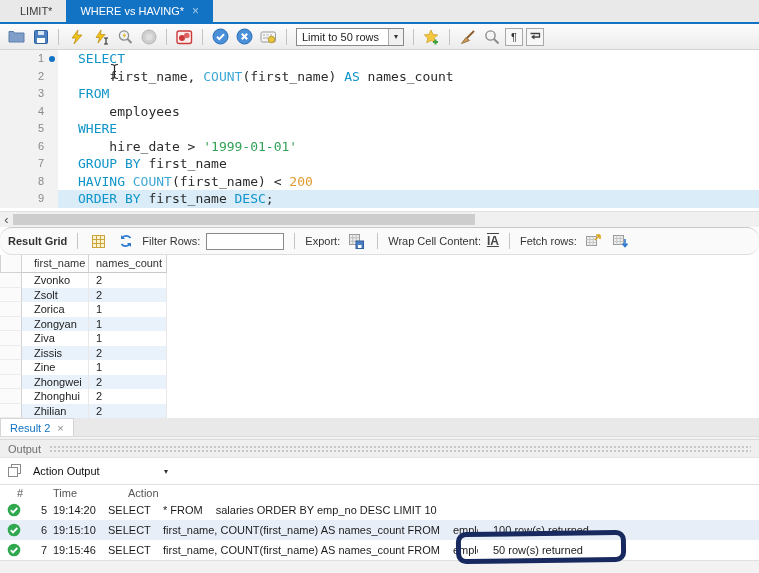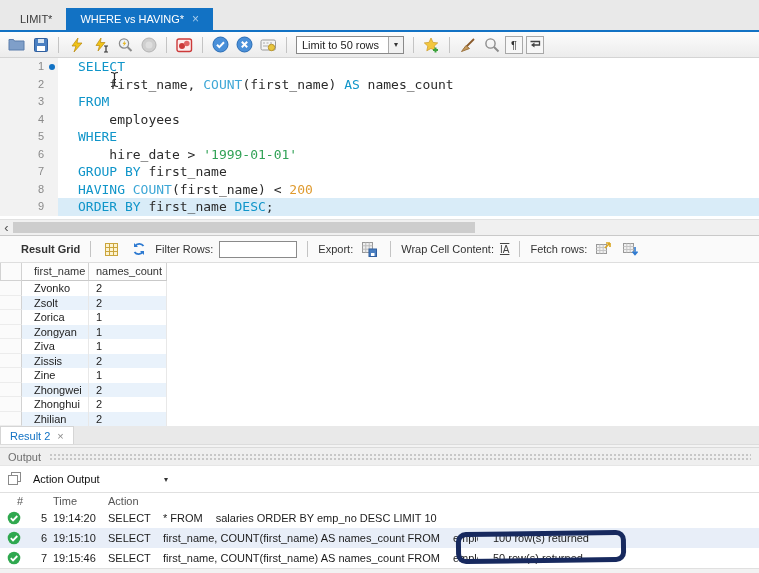--- a/index.html
+++ b/index.html
@@ -2,21 +2,21 @@
 <html style="--accent: #1272c4; --keyword: #1095c9; --function: #3ea7d6; --string: #32a257; --number: #df9a2e; --line_highlight: #d9ecf8; --row_stripe: #e9f2fb; --output_stripe: #e8eef8; --success: #2fa84f; --annotation: #17295e;"><head>
 <meta charset="utf-8">
 <style>
   * { margin:0; padding:0; box-sizing:border-box; }
   html,body { background:#fff; }
   .app{
     width:759px;height:573px;position:relative;overflow:hidden;background:#fff;
     font-family:"Liberation Sans",sans-serif;font-size:11px;color:#222;
   }
   
-  .tabbar{height:32px;background:#e9e9e9;display:flex;align-items:flex-end;padding-left:6px;
+  .tabbar{height:24px;background:#e9e9e9;display:flex;align-items:flex-end;padding-left:6px;
     border-bottom:2px solid var(--accent);}
   .tab{height:22px;line-height:22px;padding:0 14px;color:#3a3a3a;white-space:nowrap;cursor:default;}
   .tab.active{background:var(--accent);color:#fff;display:flex;gap:8px;align-items:center;}
   .tab-close{color:#a9cdec;font-size:12px;line-height:22px;}
   
   .toolbar{height:26px;background:linear-gradient(#fcfcfc,#ececec);display:flex;align-items:center;
     gap:3px;padding:0 6px;border-bottom:1px solid #d4d4d4;}
   .tbtn{width:21px;height:19px;display:flex;align-items:center;justify-content:center;}
   .tsep{width:1px;height:16px;background:#c4c4c4;margin:0 4px;}
   .boxbtn{width:18px;height:18px;border:1px solid #a8a8a8;background:#f7f7f7;display:flex;
@@ -36,25 +36,25 @@
   .code.cur{background:var(--line_highlight);}
   .c-kw{color:var(--keyword);} .c-fn{color:var(--function);}
   .c-str{color:var(--string);} .c-num{color:var(--number);} .c-plain{color:#2b2b2b;}
   .ibeam{position:absolute;left:110px;top:13px;}
   
   .hscroll{height:16px;background:#f0f0f0;display:flex;align-items:center;border-top:1px solid #e2e2e2;}
   .hs-arrow{width:13px;text-align:center;color:#555;font-size:13px;line-height:14px;}
   .hs-thumb{width:462px;height:11px;background:#cdcdcd;}
   
   .rg-toolbar{height:28px;background:#fafafa;border-top:1px solid #c9c9c9;border-bottom:1px solid #dedede;
-    display:flex;align-items:center;padding:0 21px;gap:6px;color:#333;white-space:nowrap;}
+    display:flex;align-items:center;padding:0 8px;gap:6px;color:#333;white-space:nowrap;border-radius:12px;}
   .rg-title{font-weight:bold;}
   .rg-input{width:78px;height:17px;border:1px solid #8a8a8a;background:#fff;font-size:11px;padding:0 3px;
     font-family:"Liberation Sans",sans-serif;}
-  .ia{font-size:10px;color:#444;text-decoration:overline underline;font-weight:normal;}
+  .ia{font-size:12px;color:#444;text-decoration:overline underline;font-weight:bold;}
   
   .grid{height:163px;background:#fff;font-size:11px;}
   .g-header{display:flex;height:18px;line-height:17px;}
   .g-hsel{width:22px;border:1px solid #d2d2d2;border-top:none;background:#fbfbfb;flex:none;}
   .g-h{border-right:1px solid #d2d2d2;border-bottom:1px solid #c9c9c9;color:#333;background:#fdfdfd;}
   .g-h1{width:67px;padding-left:12px;} .g-h2{width:78px;padding-left:7px;}
   .g-row{display:flex;height:14.5px;line-height:14.5px;}
   .g-sel{width:22px;border-right:1px solid #d2d2d2;border-bottom:1px solid #ececec;background:#fbfbfb;flex:none;}
   .g-c{border-right:1px solid #e8e8e8;}
   .g-c1{width:67px;padding-left:12px;} .g-c2{width:78px;padding-left:7px;}
@@ -70,21 +70,21 @@
     display:flex;align-items:center;padding:0 8px;color:#6f6f6f;gap:8px;}
   .dots{flex:1;height:8px;background-image:radial-gradient(#c7c7c7 0.9px,transparent 1.1px);
     background-size:4px 4px;}
   .action-row{height:26px;background:#fff;display:flex;align-items:center;padding:0 7px;gap:11px;}
   .out-combo{width:135px;display:flex;align-items:center;color:#111;}
   .out-combo .arr{margin-left:auto;font-size:8px;color:#333;}
   .out-table{border-top:1px solid #e0e0e0;}
   .out-header{display:flex;height:15px;align-items:center;color:#555;}
   .oh-num{width:47px;padding-left:17px;}
   .oh-time{width:54px;padding-left:6px;}
-  .oh-action{width:377px;padding-left:7px;}
+  .oh-action{width:377px;padding-left:7px;margin-left:20px;}
   .oh-msg{flex:1;padding-left:15px;}
   .out-row{height:20px;display:flex;align-items:center;color:#1c1c1c;}
   .out-row.stripe{background:var(--output_stripe);}
   .o-icon{width:28px;display:flex;justify-content:center;flex:none;}
   .o-num{width:19px;text-align:right;flex:none;}
   .o-time{width:54px;padding-left:6px;flex:none;}
   .o-action{width:377px;padding-left:7px;display:flex;white-space:nowrap;overflow:hidden;flex:none;}
   .o-verb{width:55px;flex:none;}
   .o-rest{margin-left:13px;}
   .o-msg{flex:1;padding-left:15px;}

